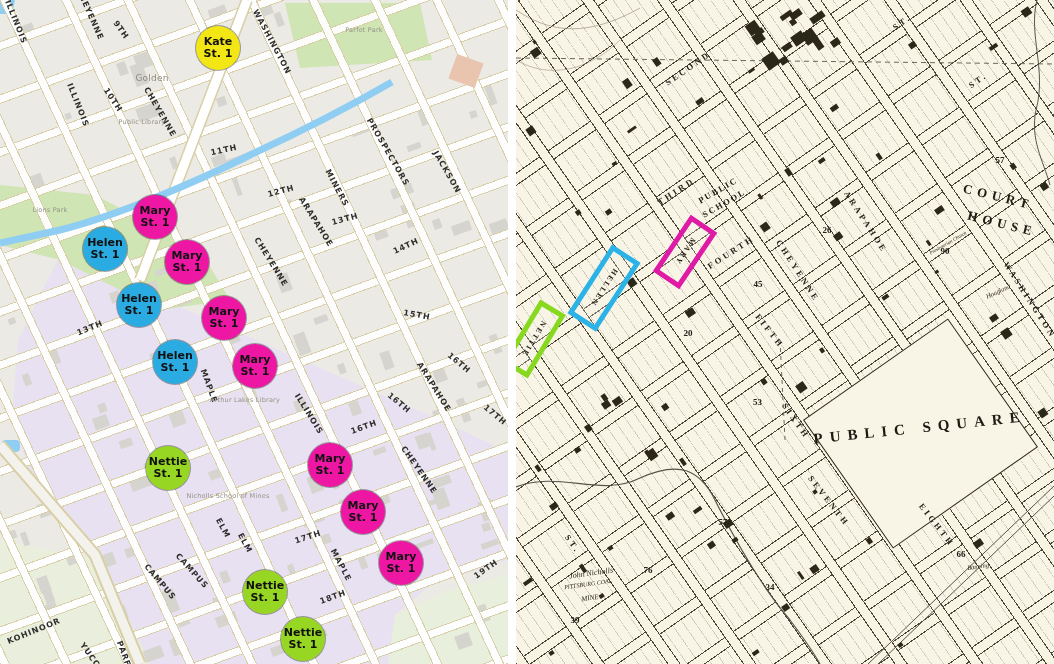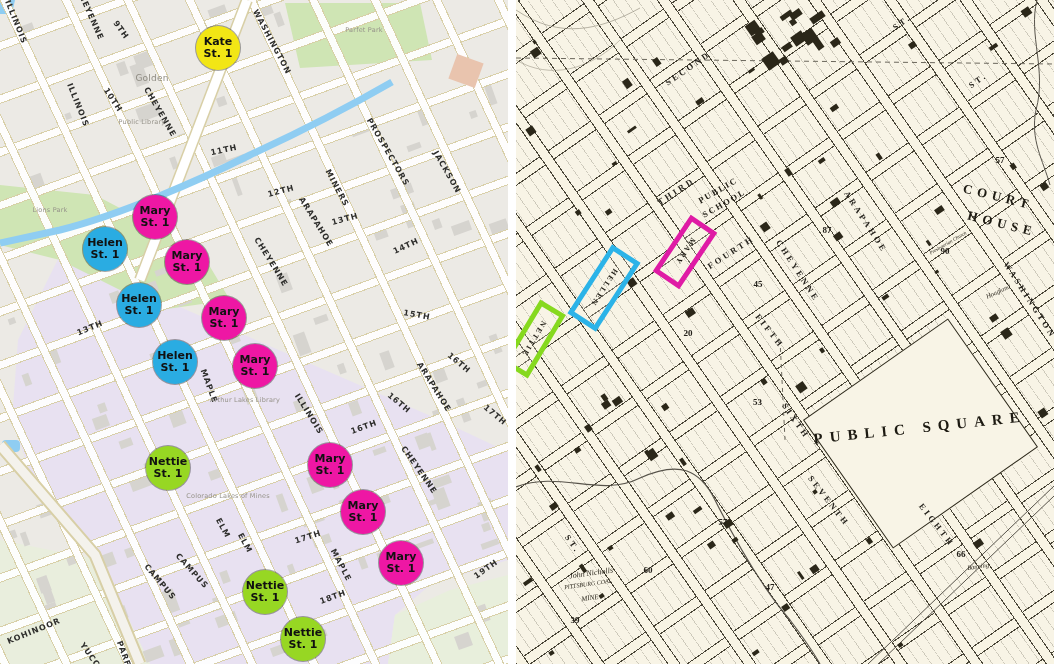--- a/index.html
+++ b/index.html
@@ -234,21 +234,21 @@
         <div class="street-lbl" style="left: 160px; top: 582px; transform: translate(-50%, -50%) rotate(50deg);">CAMPUS</div>
         <div class="street-lbl" style="left: 192px; top: 571px; transform: translate(-50%, -50%) rotate(48deg);">CAMPUS</div>
         <div class="street-lbl" style="left: 34px; top: 631px; transform: translate(-50%, -50%) rotate(-22deg);">KOHINOOR</div>
         <div class="street-lbl" style="left: 92px; top: 658px; transform: translate(-50%, -50%) rotate(55deg);">YUCCA</div>
         <div class="street-lbl" style="left: 126px; top: 660px; transform: translate(-50%, -50%) rotate(70deg);">PARFET</div>
         <div class="poi-lbl poi-big" style="left: 152px; top: 78px;">Golden</div>
         <div class="poi-lbl" style="left: 364px; top: 30px;">Parfet Park</div>
         <div class="poi-lbl" style="left: 50px; top: 210px;">Lions Park</div>
         <div class="poi-lbl" style="left: 142px; top: 122px;">Public Library</div>
         <div class="poi-lbl" style="left: 245px; top: 400px;">Arthur Lakes Library</div>
-        <div class="poi-lbl" style="left: 228px; top: 496px;">Colorado Lakes of Mines</div>
+        <div class="poi-lbl" style="left: 228px; top: 496px;">Nicholls School of Mines</div>
       </div>
     <div id="left-markers">
         <div class="marker" style="left: 218px; top: 48px; background: rgb(242, 230, 21);">
           <span>Kate</span>
           <span>St. 1</span>
         </div>
         <div class="marker" style="left: 155px; top: 217px; background: rgb(238, 23, 164);">
           <span>Mary</span>
           <span>St. 1</span>
         </div>
@@ -406,27 +406,27 @@
         <div class="plat-lbl" style="left: 254px; top: 331px; transform: translate(-50%, -50%) rotate(52deg);">FIFTH</div>
         <div class="plat-lbl" style="left: 280px; top: 421px; transform: translate(-50%, -50%) rotate(55deg);">SIXTH</div>
         <div class="plat-lbl" style="left: 313px; top: 501px; transform: translate(-50%, -50%) rotate(52deg);">SEVENTH</div>
         <div class="plat-lbl" style="left: 421px; top: 525px; transform: translate(-50%, -50%) rotate(52deg);">EIGHTH</div>
         <div class="plat-lbl" style="left: 282px; top: 271px; transform: translate(-50%, -50%) rotate(57deg);">CHEYENNE</div>
         <div class="plat-lbl" style="left: 350px; top: 222px; transform: translate(-50%, -50%) rotate(57deg);">ARAPAHOE</div>
         <div class="plat-lbl" style="left: 514px; top: 300px; transform: translate(-50%, -50%) rotate(57deg);">WASHINGTON</div>
         <div class="plat-lbl" style="left: 57px; top: 544px; transform: translate(-50%, -50%) rotate(55deg);">ST.</div>
         <div class="plat-num" style="left: 172px; top: 333px;">20</div>
         <div class="plat-num" style="left: 242px; top: 284px;">45</div>
-        <div class="plat-num" style="left: 311px; top: 230px;">87</div>
+        <div class="plat-num" style="left: 311px; top: 230px;">26</div>
         <div class="plat-num" style="left: 224px; top: 402px; padding-left: 35px;">53</div>
         <div class="plat-num" style="left: 484px; top: 160px;">57</div>
         <div class="plat-num" style="left: 207px; top: 522px;">57</div>
         <div class="plat-num" style="left: 429px; top: 251px;">90</div>
-        <div class="plat-num" style="left: 254px; top: 587px;">47</div>
-        <div class="plat-num" style="left: 132px; top: 570px;">60</div>
+        <div class="plat-num" style="left: 254px; top: 587px;">34</div>
+        <div class="plat-num" style="left: 132px; top: 570px;">76</div>
         <div class="plat-num" style="left: 59px; top: 620px;">39</div>
         <div class="plat-num" style="left: 445px; top: 554px;">66</div>
         <div class="plat-note" style="left: 75px; top: 573px; font-size: 8px; transform: translate(-50%, -50%) rotate(-8deg);">John Nicholls</div>
         <div class="plat-note" style="left: 72px; top: 584px; font-size: 6px; transform: translate(-50%, -50%) rotate(-8deg);">PITTSBURG COAL</div>
         <div class="plat-note" style="left: 74px; top: 598px; font-size: 7px; transform: translate(-50%, -50%) rotate(-8deg);">MINE</div>
         <div class="plat-note" style="left: 482px; top: 291px; font-size: 6.5px; transform: translate(-50%, -50%) rotate(-25deg);">Hoagland</div>
         <div class="plat-note" style="left: 462px; top: 566px; font-size: 6.5px; transform: translate(-50%, -50%) rotate(-8deg);">Banning</div>
         <div class="plat-note" style="left: 432px; top: 243px; font-size: 5px; transform: translate(-50%, -50%) rotate(-30deg);">Presbyterian Church</div>
       </div>
 

